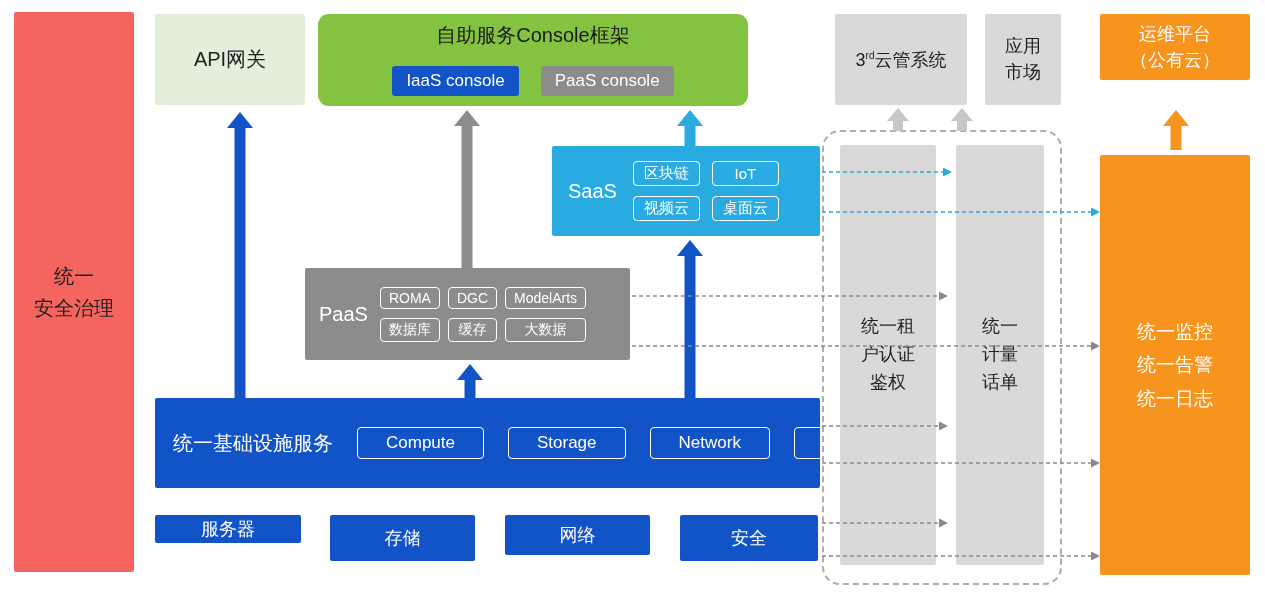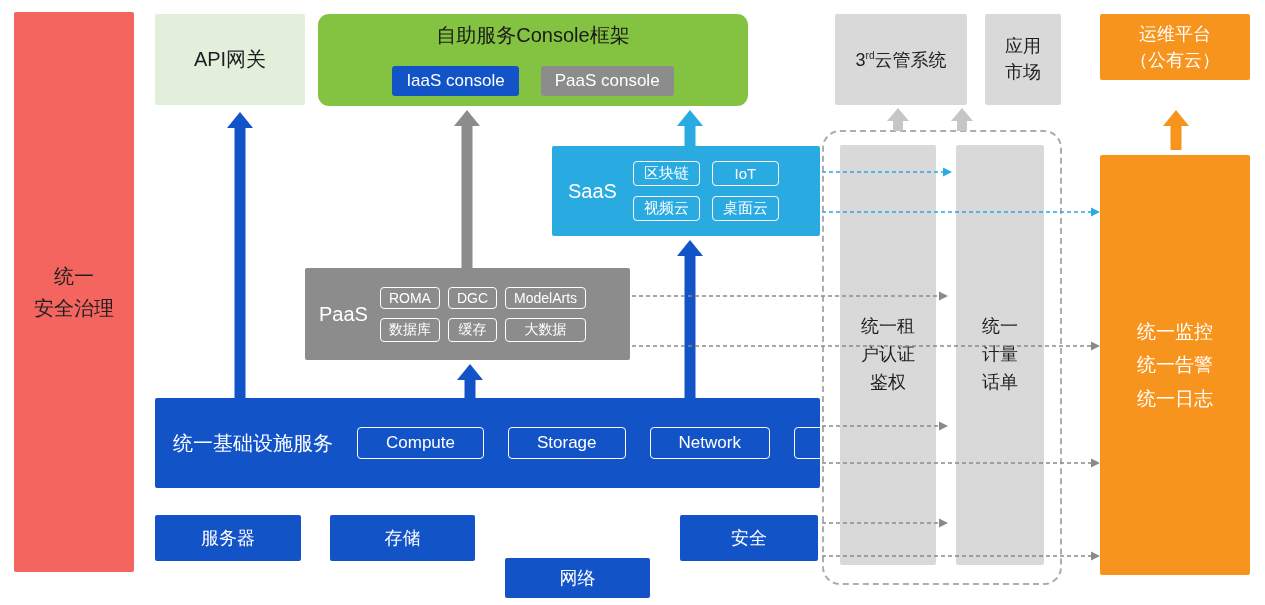--- a/index.html
+++ b/index.html
@@ -122,23 +122,23 @@
   <div class="abs box blue" style="left:155px; top:398px; width:665px; height:90px; display:flex; align-items:center; padding-left:18px; gap:24px;">
     <div class="hlabel">统一基础设施服务</div>
     <div class="chip-row">
       <span class="chip chip-lg">Compute</span>
       <span class="chip chip-lg">Storage</span>
       <span class="chip chip-lg">Network</span>
       <span class="chip chip-lg">CCE</span>
     </div>
   </div>
 
-  <div class="abs box blue center" style="left:155px; top:515px; width:146px; height:46px; font-size:18px;">服务器</div>
+  <div class="abs box blue center" style="left:155px; top:515px; width:146px; height:28px; font-size:18px;">服务器</div>
   <div class="abs box blue center" style="left:330px; top:515px; width:145px; height:46px; font-size:18px;">存储</div>
-  <div class="abs box blue center" style="left:505px; top:515px; width:145px; height:40px; font-size:18px;margin-top:43px;">网络</div>
+  <div class="abs box blue center" style="left:505px; top:515px; width:145px; height:40px; font-size:18px;">网络</div>
   <div class="abs box blue center" style="left:680px; top:515px; width:138px; height:46px; font-size:18px;">安全</div>
 
   <div class="abs dashed-container" style="left:822px; top:130px; width:240px; height:455px;"></div>
 
   <div class="abs box lightgray center pre" style="left:840px; top:145px; width:96px; height:420px; font-size:18px; line-height:1.55;">统一租
 户认证
 鉴权</div>
 
   <div class="abs box lightgray center pre" style="left:956px; top:145px; width:88px; height:420px; font-size:18px; line-height:1.55;">统一
 计量

